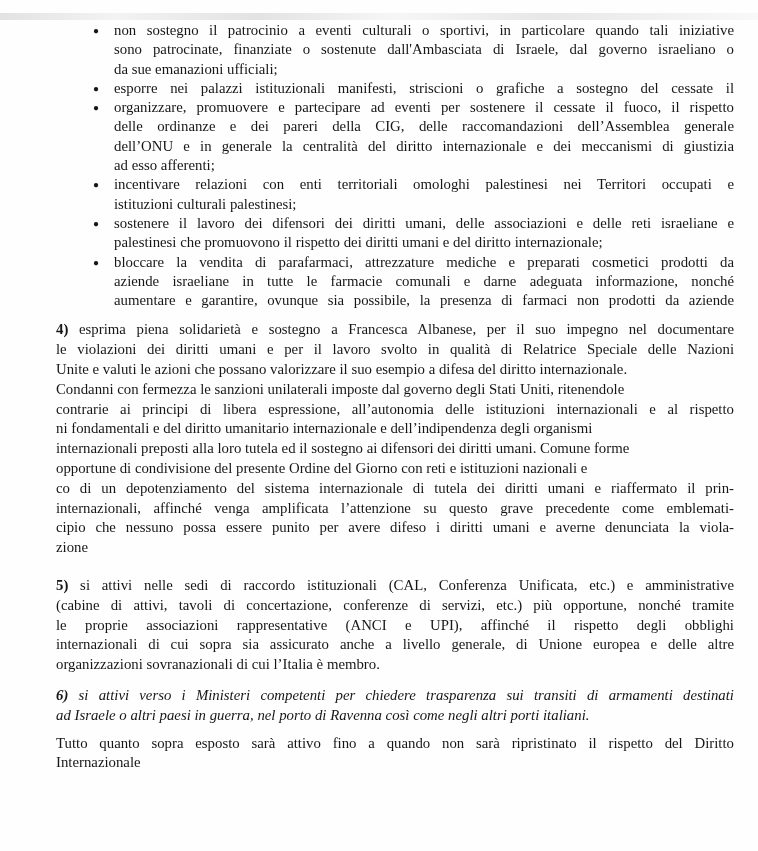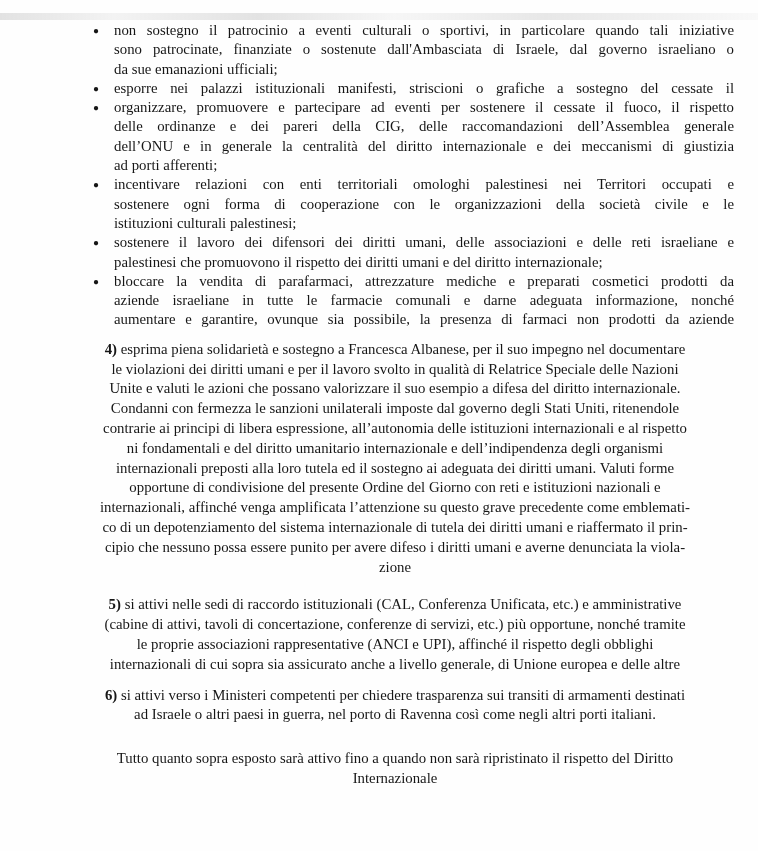--- a/index.html
+++ b/index.html
@@ -40,31 +40,31 @@
     flex: none;
     width: 21px;
     padding-left: 37px;
     box-sizing: content-box;
     font-size: 10px;
     line-height: 19.3px;
   }
   .bullet-text { flex: 1; min-width: 0; }
   .bullet .line { line-height: 19.3px; height: 19.3px; }
   
-  .block.para .line { line-height: 19.8px; height: 19.8px; text-align: center; }
+  .block.para .line { line-height: 19.8px; height: 19.8px; }
   .line { overflow: hidden; }
   
   .line.j { text-align: justify; }
   .line.j::after { content: ""; display: inline-block; width: 100%; height: 0; vertical-align: top; }
   b.pnum { font-weight: bold; }
   
   .doc > .block:nth-child(7)  { margin-top: 10px; }
   .doc > .block:nth-child(8)  { margin-top: 18px; }
-  .doc > .block:nth-child(9)  { margin-top: 11px; }
-  .doc > .block:nth-child(10) { margin-top: 24px; }
+  .doc > .block:nth-child(9)  { margin-top: 11px; font-style: italic; }
+  .doc > .block:nth-child(10) { margin-top: 8px; }
 </style>
 </head>
 <body>
 
 <div class="page">
   <div class="scan-band"></div>
   <div class="doc">
       <div class="block bullet">
         <span class="bullet-marker">●</span>
         <div class="bullet-text">
@@ -78,28 +78,27 @@
         <div class="bullet-text">
           <div class="line j">esporre nei palazzi istituzionali manifesti, striscioni o grafiche a sostegno del cessate il</div>
         </div>
       </div>
       <div class="block bullet">
         <span class="bullet-marker">●</span>
         <div class="bullet-text">
           <div class="line j">organizzare, promuovere e partecipare ad eventi per sostenere il cessate il fuoco, il rispetto</div>
           <div class="line j">delle ordinanze e dei pareri della CIG, delle raccomandazioni dell’Assemblea generale</div>
           <div class="line j">dell’ONU e in generale la centralità del diritto internazionale e dei meccanismi di giustizia</div>
-          <div class="line">ad porti afferenti;</div>
+          <div class="line">ad esso afferenti;</div>
         </div>
       </div>
       <div class="block bullet">
         <span class="bullet-marker">●</span>
         <div class="bullet-text">
           <div class="line j">incentivare relazioni con enti territoriali omologhi palestinesi nei Territori occupati e</div>
-          <div class="line j">sostenere ogni forma di cooperazione con le organizzazioni della società civile e le</div>
           <div class="line">istituzioni culturali palestinesi;</div>
         </div>
       </div>
       <div class="block bullet">
         <span class="bullet-marker">●</span>
         <div class="bullet-text">
           <div class="line j">sostenere il lavoro dei difensori dei diritti umani, delle associazioni e delle reti israeliane e</div>
           <div class="line">palestinesi che promuovono il rispetto dei diritti umani e del diritto internazionale;</div>
         </div>
       </div>
@@ -111,32 +110,33 @@
           <div class="line j">aumentare e garantire, ovunque sia possibile, la presenza di farmaci non prodotti da aziende</div>
         </div>
       </div>
       <div class="block para">
         <div class="line j"><b class="pnum">4)</b> esprima piena solidarietà e sostegno a Francesca Albanese, per il suo impegno nel documentare</div>
         <div class="line j">le violazioni dei diritti umani e per il lavoro svolto in qualità di Relatrice Speciale delle Nazioni</div>
         <div class="line">Unite e valuti le azioni che possano valorizzare il suo esempio a difesa del diritto internazionale.</div>
         <div class="line">Condanni con fermezza le sanzioni unilaterali imposte dal governo degli Stati Uniti, ritenendole</div>
         <div class="line j">contrarie ai principi di libera espressione, all’autonomia delle istituzioni internazionali e al rispetto</div>
         <div class="line">ni fondamentali e del diritto umanitario internazionale e dell’indipendenza degli organismi</div>
-        <div class="line">internazionali preposti alla loro tutela ed il sostegno ai adeguata dei diritti umani. Valuti forme</div>
+        <div class="line">internazionali preposti alla loro tutela ed il sostegno ai difensori dei diritti umani. Comune forme</div>
         <div class="line">opportune di condivisione del presente Ordine del Giorno con reti e istituzioni nazionali e</div>
+        <div class="line j">co di un depotenziamento del sistema internazionale di tutela dei diritti umani e riaffermato il prin-</div>
         <div class="line j">internazionali, affinché venga amplificata l’attenzione su questo grave precedente come emblemati-</div>
-        <div class="line j">co di un depotenziamento del sistema internazionale di tutela dei diritti umani e riaffermato il prin-</div>
         <div class="line j">cipio che nessuno possa essere punito per avere difeso i diritti umani e averne denunciata la viola-</div>
         <div class="line">zione</div>
       </div>
       <div class="block para">
         <div class="line j"><b class="pnum">5)</b> si attivi nelle sedi di raccordo istituzionali (CAL, Conferenza Unificata, etc.) e amministrative</div>
         <div class="line j">(cabine di attivi, tavoli di concertazione, conferenze di servizi, etc.) più opportune, nonché tramite</div>
         <div class="line j">le proprie associazioni rappresentative (ANCI e UPI), affinché il rispetto degli obblighi</div>
         <div class="line j">internazionali di cui sopra sia assicurato anche a livello generale, di Unione europea e delle altre</div>
+        <div class="line">organizzazioni sovranazionali di cui l’Italia è membro.</div>
       </div>
       <div class="block para">
         <div class="line j"><b class="pnum">6)</b> si attivi verso i Ministeri competenti per chiedere trasparenza sui transiti di armamenti destinati</div>
         <div class="line">ad Israele o altri paesi in guerra, nel porto di Ravenna così come negli altri porti italiani.</div>
       </div>
       <div class="block para">
         <div class="line j">Tutto quanto sopra esposto sarà attivo fino a quando non sarà ripristinato il rispetto del Diritto</div>
         <div class="line">Internazionale</div>
       </div>
     </div>

